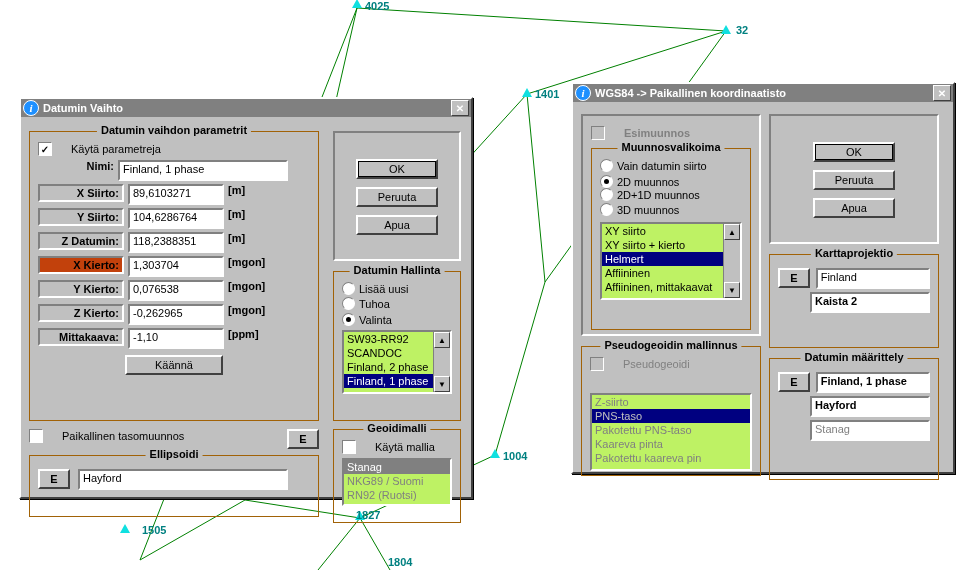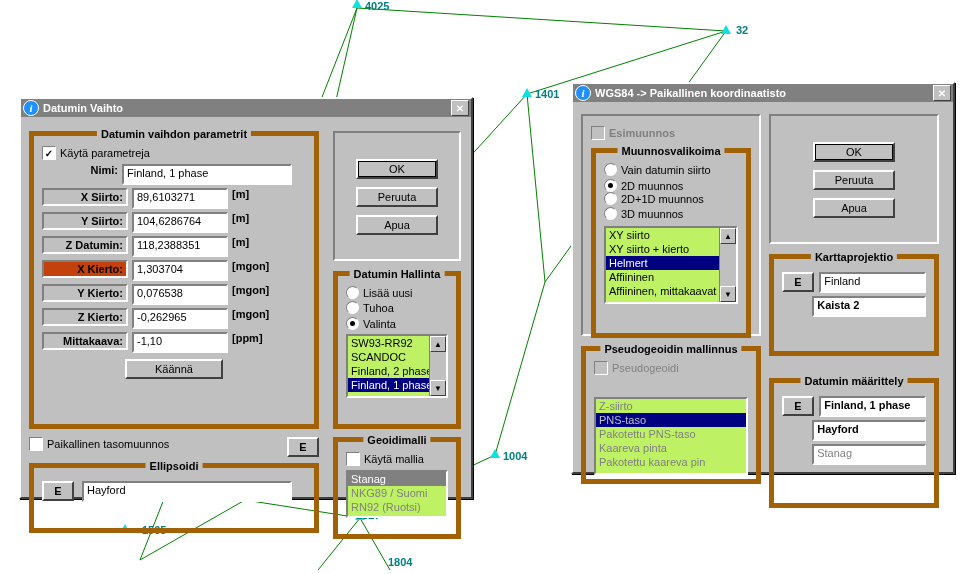--- a/index.html
+++ b/index.html
@@ -8,29 +8,29 @@
 .pt-label{position:absolute;color:#008080;font-weight:bold;font-size:11px}
 .pt-tri{position:absolute;width:0;height:0;border-left:5px solid transparent;border-right:5px solid transparent;border-bottom:9px solid #0fe0e0}
 
 .dialog{position:absolute;background:#c0c0c0;border:2px solid;border-color:#fff #404040 #404040 #fff;box-shadow:1px 1px 0 #000}
 .titlebar{background:#808080;color:#fff;height:18px;display:flex;align-items:center;padding:0 2px;font-weight:bold}
 .titlebar .info-icon{width:14px;height:14px;border-radius:50%;background:#1e90ff;color:#fff;display:flex;align-items:center;justify-content:center;font-family:Georgia,serif;font-style:italic;font-weight:bold;font-size:11px;margin-right:4px;border:1px solid #fff}
 .titlebar .title{flex:1}
 .titlebar .close{width:16px;height:14px;background:#c0c0c0;border:1px solid;border-color:#fff #404040 #404040 #fff;display:flex;align-items:center;justify-content:center;font-weight:bold;font-size:10px;cursor:default}
 .dlg-body{padding:6px 8px 10px 8px;position:relative}
 
-.group{border:5px solid #a16207;position:relative;padding:10px 8px 8px 8px;margin-top:6px}
+.group{border:1px solid #a16207;position:relative;padding:10px 8px 8px 8px;margin-top:6px}
 .group>.legend{position:absolute;top:-8px;left:50%;transform:translateX(-50%);background:#c0c0c0;padding:0 4px;font-weight:bold;white-space:nowrap}
 
 .btn{background:#c0c0c0;border:2px solid;border-color:#fff #404040 #404040 #fff;padding:2px 4px;text-align:center;min-width:70px;font-size:11px;cursor:default}
 .btn.default{outline:1px solid #000;outline-offset:-3px}
 .btn.small{min-width:20px;padding:2px 4px;font-weight:bold}
 .field{background:#fff;border:2px solid;border-color:#808080 #fff #fff #808080;padding:1px 3px;height:15px;font-size:11px}
 .sunken{border:2px solid;border-color:#808080 #fff #fff #808080}
-.checkbox{display:inline-flex;align-items:center;gap:4px}
+.checkbox{display:inline-flex;align-items:center;gap:19px}
 .checkbox .box{width:12px;height:12px;background:#fff;border:1px solid;border-color:#808080 #fff #fff #808080;display:flex;align-items:center;justify-content:center;font-size:10px;font-weight:bold}
 .checkbox.disabled{color:#808080}
 .checkbox.disabled .box{background:#c0c0c0}
 .radio{display:inline-flex;align-items:center;gap:4px}
 .radio .dot{width:11px;height:11px;border-radius:50%;background:#fff;border:1px solid;border-color:#808080 #fff #fff #808080;display:flex;align-items:center;justify-content:center}
 .radio .dot.on::after{content:"";width:5px;height:5px;border-radius:50%;background:#000}
 .listbox{background:#bef264;border:2px solid;border-color:#808080 #fff #fff #808080;font-size:11px;overflow:hidden;position:relative}
 .listbox .item{padding:0 3px;line-height:14px;white-space:nowrap;overflow:hidden}
 .listbox .item.sel{background:#000080;color:#fff}
 .listbox .item.gray{color:#808080}
@@ -272,21 +272,21 @@
         <div class="row">
           <span class="btn small">E</span>
           <span style="width:6px"></span>
           <span class="field" style="width:110px;font-weight:normal">Finland</span>
         </div>
         <div class="row">
             <span style="width:32px"></span>
             <span class="field" style="width:110px;font-weight:bold">Kaista 2</span>
           </div>
       </div>
-      <div class="group" style="height:102px;margin-top:22px">
+      <div class="group" style="height:102px;margin-top:10px">
         <div class="legend">Datumin määrittely</div>
         <div class="row">
           <span class="btn small">E</span>
           <span style="width:6px"></span>
           <span class="field" style="width:110px;font-weight:bold">Finland, 1 phase</span>
         </div>
         <div class="row">
             <span style="width:32px"></span>
             <span class="field" style="width:110px;font-weight:bold">Hayford</span>
           </div>

